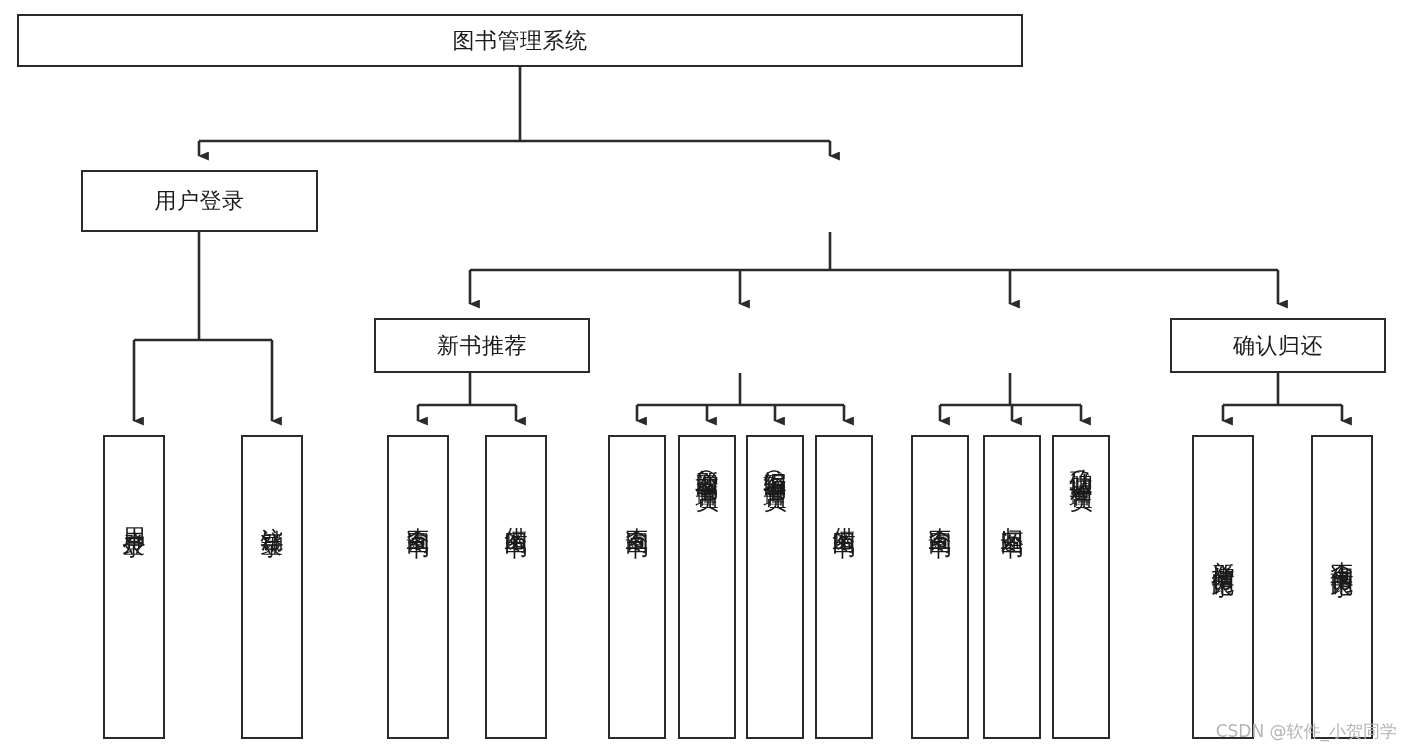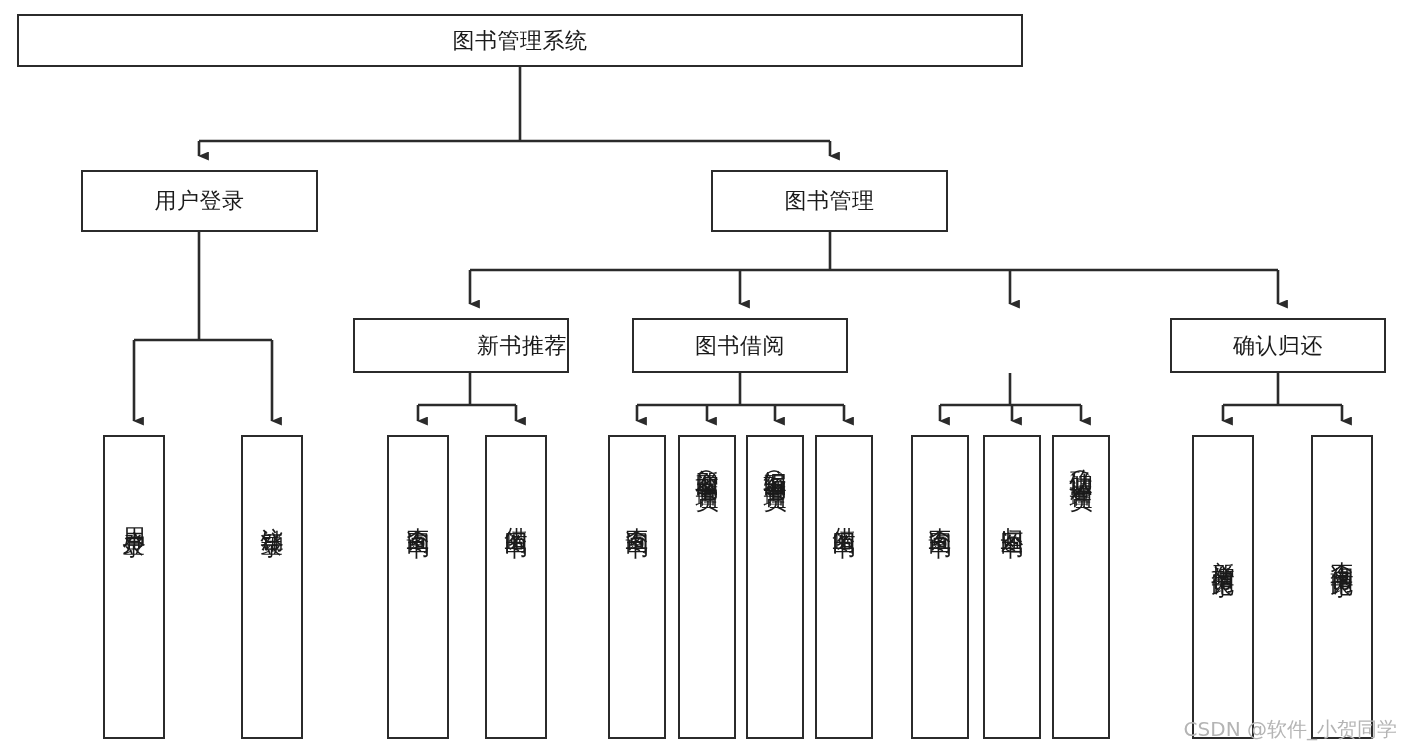--- a/index.html
+++ b/index.html
@@ -61,21 +61,21 @@
   .node.vertical.mid .label {
     padding-top: 58px;
   }
   .node.vertical.midlow .label {
     padding-top: 92px;
   }
   .watermark {
     position: absolute;
     right: 8px;
     bottom: 4px;
-    font-size: 20px;
+    font-size: 17px;
     color: #b4b4b4;
     white-space: nowrap;
     pointer-events: none;
   }
 </style>
 </head>
 <body>
 
 <div id="diagram-root">
 
@@ -129,29 +129,23 @@
     </g>
   </svg>
 
   <div class="node horizontal" id="node-root" style="left: 17px; top: 14px; width: 1006px; height: 53px;">
     <span class="label">图书管理系统</span>
   </div>
 
   <div class="node horizontal" id="node-l2-0" style="left: 81px; top: 170px; width: 237px; height: 62px;">
     <span class="label">用户登录</span>
   </div>
-  <div class="node horizontal" id="node-l2-1" style="left: 711px; top: 170px; width: 237px; height: 62px;">
-    <span class="label">图书管理</span>
-  </div>
 
-  <div class="node horizontal" id="node-l3-0" style="left: 353px; top: 318px; width: 216px; height: 55px; justify-content: flex-end;">
+  <div class="node horizontal" id="node-l3-0" style="left: 374px; top: 318px; width: 216px; height: 55px;">
     <span class="label">新书推荐</span>
-  </div>
-  <div class="node horizontal" id="node-l3-1" style="left: 632px; top: 318px; width: 216px; height: 55px;">
-    <span class="label">图书借阅</span>
   </div>
   <div class="node horizontal" id="node-l3-3" style="left: 1170px; top: 318px; width: 216px; height: 55px;">
     <span class="label">确认归还</span>
   </div>
 
   <div class="node vertical mid" id="node-leaf-0" style="left: 103px; top: 435px; width: 62px; height: 304px;">
     <span class="label">用户登录</span>
   </div>
   <div class="node vertical mid" id="node-leaf-1" style="left: 241px; top: 435px; width: 62px; height: 304px;">
     <span class="label">注销登录</span>

